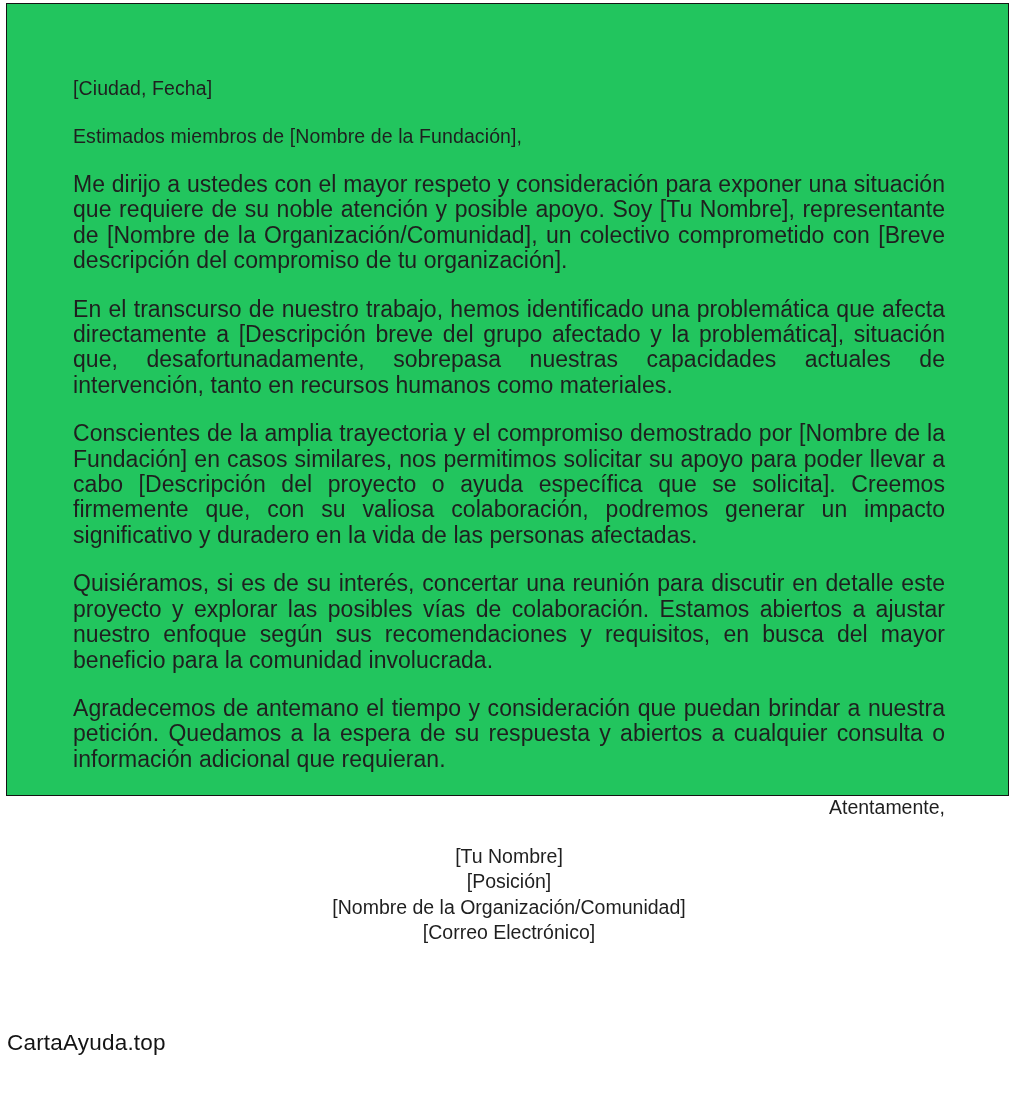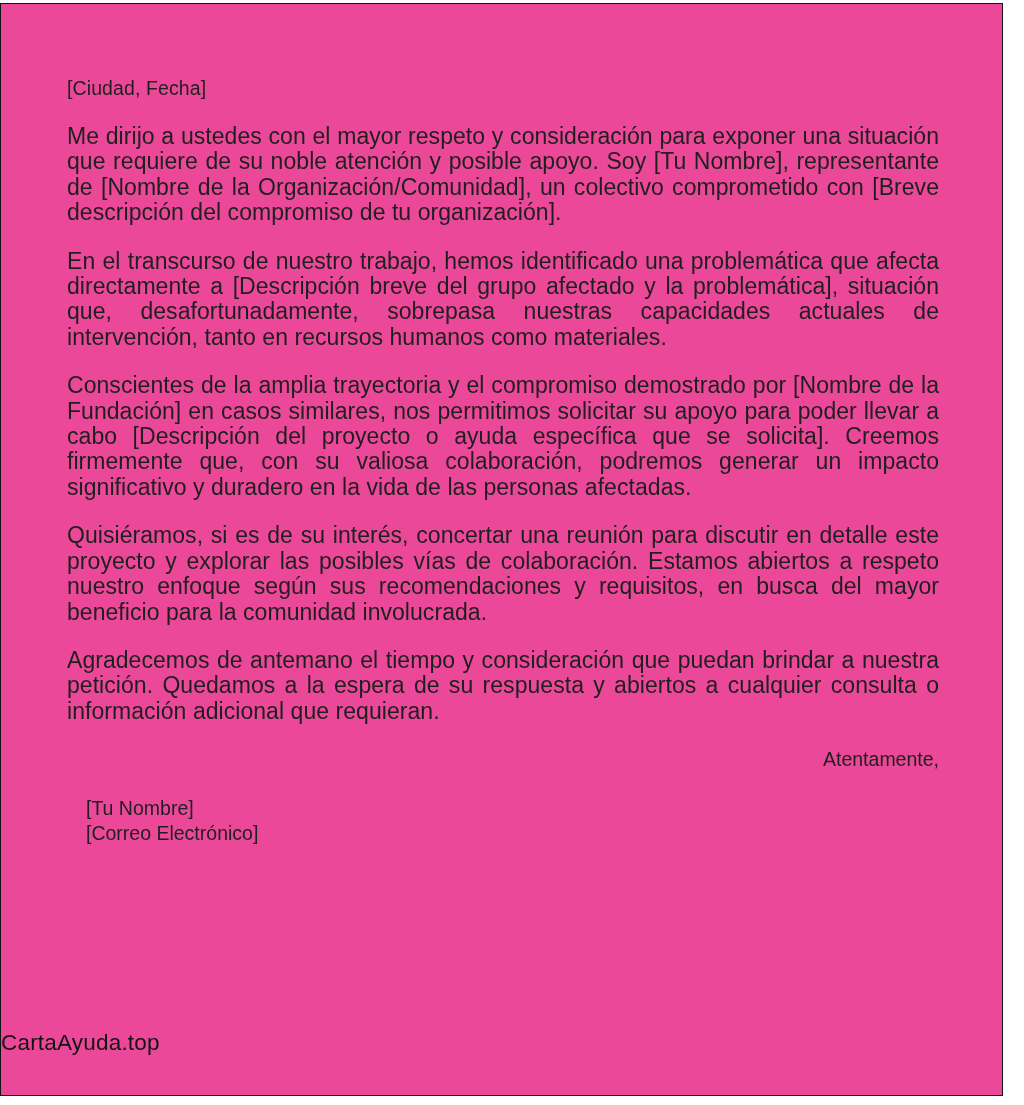--- a/index.html
+++ b/index.html
@@ -9,27 +9,27 @@
   }
   body {
     width: 1024px;
     height: 1105px;
     font-family: "Liberation Sans", sans-serif;
     color: #1a1a1a;
     overflow: hidden;
   }
   .page-frame {
     position: absolute;
-    left: 0;
+    left: 6px;
     top: 3px;
     width: 1003px;
-    height: 1093px;
+    height: 793px;
     border: 1px solid #141414;
     box-sizing: border-box;
-    background: #ec4899;
+    background: #22c55e;
   }
   .letter-body {
     position: absolute;
     left: 66px;
     top: 72px;
     width: 872px;
   }
   .line-block {
     font-size: 19.5px;
     line-height: 25px;
@@ -56,22 +56,21 @@
     font-size: 19.5px;
     line-height: 25px;
     color: #1f1f1f;
     margin: 0 0 24px 0;
     text-align: right;
   }
   .signature-block {
     font-size: 19.5px;
     line-height: 25.2px;
     color: #1f1f1f;
-    text-align: left;
-    margin-left: 19px;
+    text-align: center;
   }
   .signature-line {
     display: block;
     white-space: pre;
   }
   .footer-brand {
     position: absolute;
     left: 0;
     right: 0;
     top: 1025px;
@@ -84,35 +83,38 @@
 </style>
 </head>
 <body>
 
 <div class="page-frame">
 
   <div class="letter-body">
 
     <p class="line-block">[Ciudad, Fecha]</p>
 
+    <p class="line-block">Estimados miembros de [Nombre de la Fundación],</p>
 
     <p class="para">Me dirijo a ustedes con el mayor respeto y consideración para exponer una situación que requiere de su noble atención y posible apoyo. Soy [Tu Nombre], representante de [Nombre de la Organización/Comunidad], un colectivo comprometido con [Breve descripción del compromiso de tu organización].</p>
 
     <p class="para">En el transcurso de nuestro trabajo, hemos identificado una problemática que afecta directamente a [Descripción breve del grupo afectado y la problemática], situación que, desafortunadamente, sobrepasa nuestras capacidades actuales de intervención, tanto en recursos humanos como materiales.</p>
 
     <p class="para">Conscientes de la amplia trayectoria y el compromiso demostrado por [Nombre de la Fundación] en casos similares, nos permitimos solicitar su apoyo para poder llevar a cabo [Descripción del proyecto o ayuda específica que se solicita]. Creemos firmemente que, con su valiosa colaboración, podremos generar un impacto significativo y duradero en la vida de las personas afectadas.</p>
 
-    <p class="para">Quisiéramos, si es de su interés, concertar una reunión para discutir en detalle este proyecto y explorar las posibles vías de colaboración. Estamos abiertos a respeto nuestro enfoque según sus recomendaciones y requisitos, en busca del mayor beneficio para la comunidad involucrada.</p>
+    <p class="para">Quisiéramos, si es de su interés, concertar una reunión para discutir en detalle este proyecto y explorar las posibles vías de colaboración. Estamos abiertos a ajustar nuestro enfoque según sus recomendaciones y requisitos, en busca del mayor beneficio para la comunidad involucrada.</p>
 
     <p class="para">Agradecemos de antemano el tiempo y consideración que puedan brindar a nuestra petición. Quedamos a la espera de su respuesta y abiertos a cualquier consulta o información adicional que requieran.</p>
 
     <p class="closing">Atentamente,</p>
 
     <div class="signature-block">
       <span class="signature-line">[Tu Nombre]</span>
+      <span class="signature-line">[Posición]</span>
+      <span class="signature-line">[Nombre de la Organización/Comunidad]</span>
       <span class="signature-line">[Correo Electrónico]</span>
     </div>
 
   </div>
 
   <div class="footer-brand">CartaAyuda.top</div>
 
 </div>
 
 </body></html>

